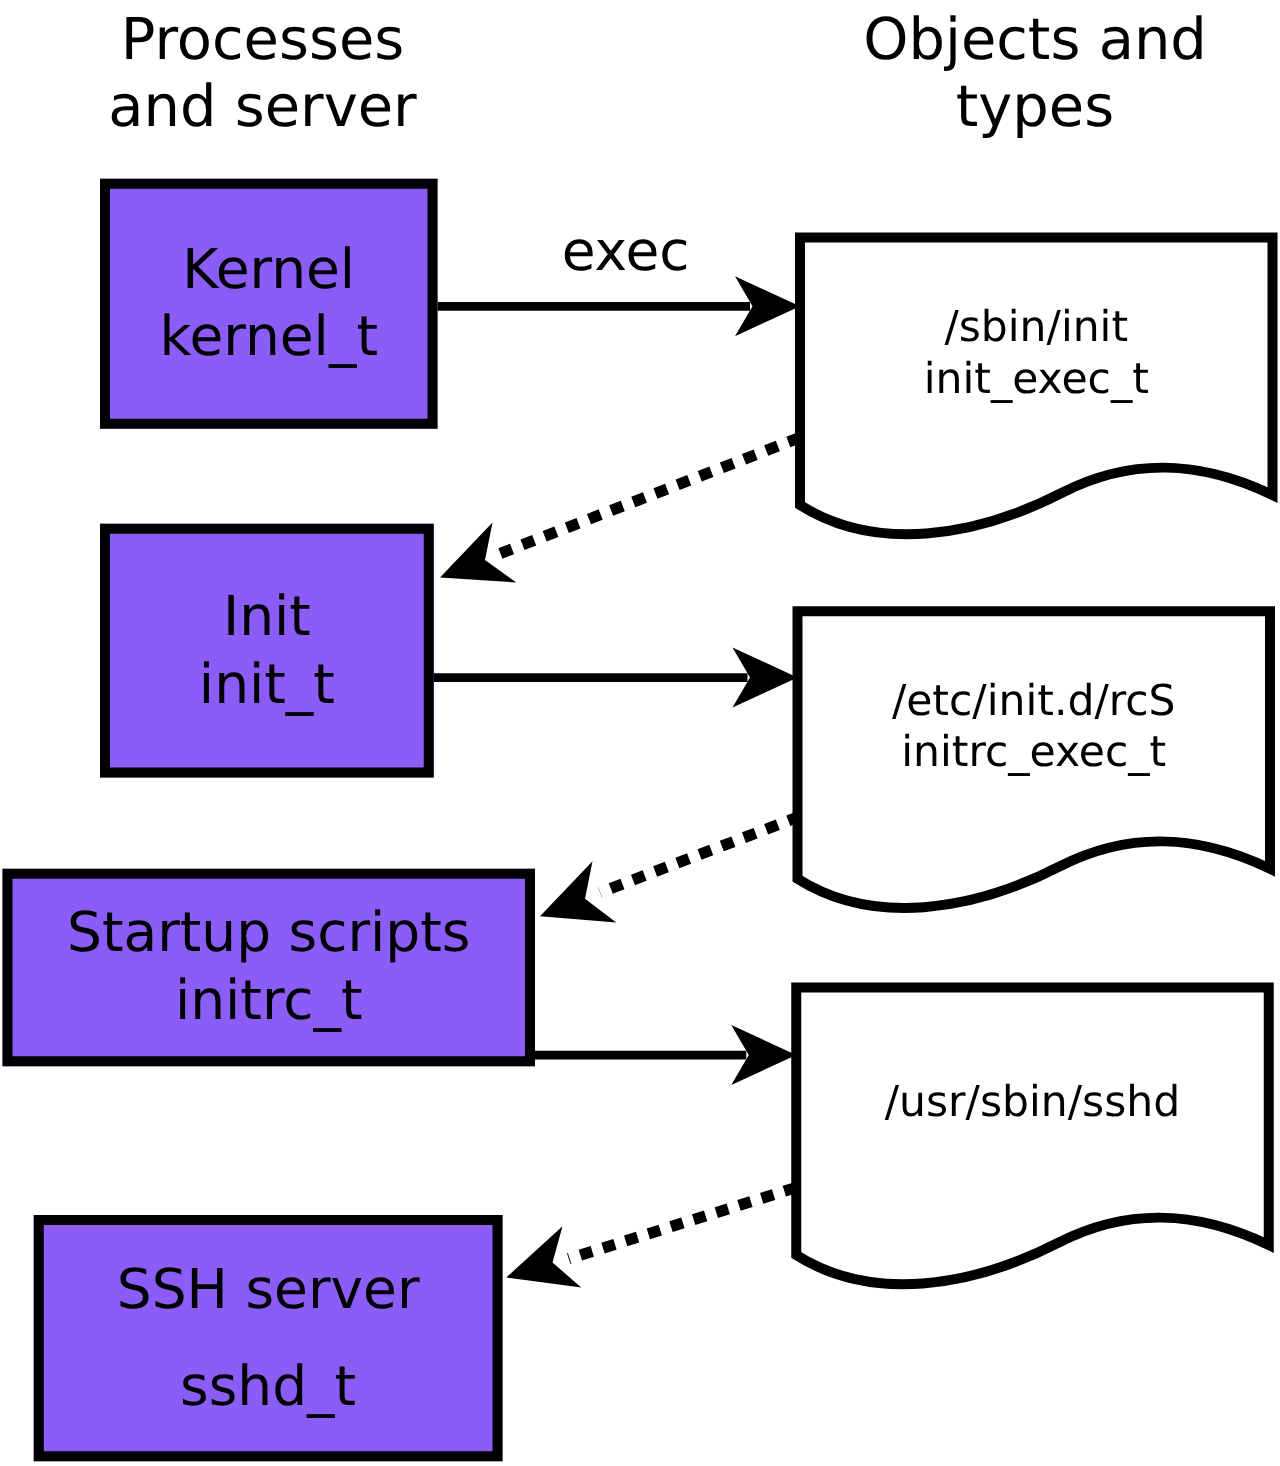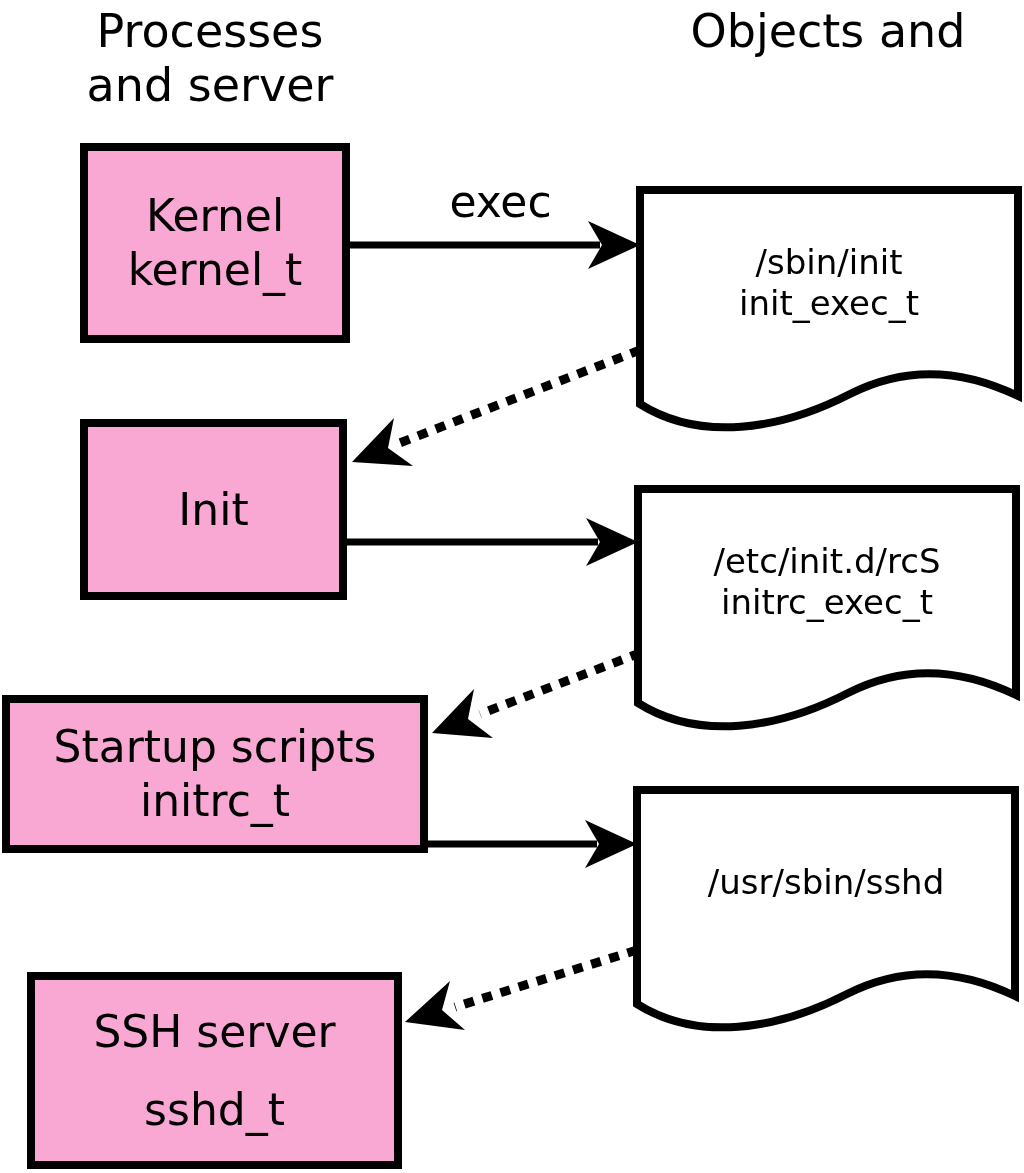--- a/index.html
+++ b/index.html
@@ -19,21 +19,21 @@
     line-height: 1.18;
     text-align: center;
     white-space: nowrap;
   }
   .heading div { white-space: nowrap; }
 
   .pbox {
     position: absolute;
     box-sizing: border-box;
     border: 8px solid #000000;
-    background: #f9a8d4;
+    background: #8b5cf6;
     display: flex;
     flex-direction: column;
     justify-content: center;
     align-items: center;
     font-size: 44px;
     line-height: 1.22;
     text-align: center;
   }
 
   .dlabel {
@@ -91,28 +91,30 @@
     <polygon class="arrow-head" points="432,733 474,689 468,719 493,738"></polygon>
     <polygon class="arrow-head" points="405,1022 450,981 442,1010 465,1030"></polygon>
   </svg>
 
   <div class="heading" style="left:10px; top:4px; width:400px;">
     <div>Processes</div>
     <div>and server</div>
   </div>
   <div class="heading" style="left:633px; top:4px; width:390px;">
     <div>Objects and</div>
+    <div>types</div>
   </div>
 
   <div class="pbox" style="left:80px; top:143px; width:270px; height:200px;">
     <div>Kernel</div>
     <div>kernel_t</div>
   </div>
-  <div class="pbox" style="left:80px; top:419px; width:267px; height:181px;">
+  <div class="pbox" style="left:80px; top:419px; width:267px; height:203px;">
     <div>Init</div>
+    <div>init_t</div>
   </div>
   <div class="pbox" style="left:2px; top:695px; width:426px; height:158px;">
     <div>Startup scripts</div>
     <div>initrc_t</div>
   </div>
   <div class="pbox" style="left:27px; top:972px; width:375px; height:197px;gap:24px;">
     <div>SSH server</div>
     <div>sshd_t</div>
   </div>
 

